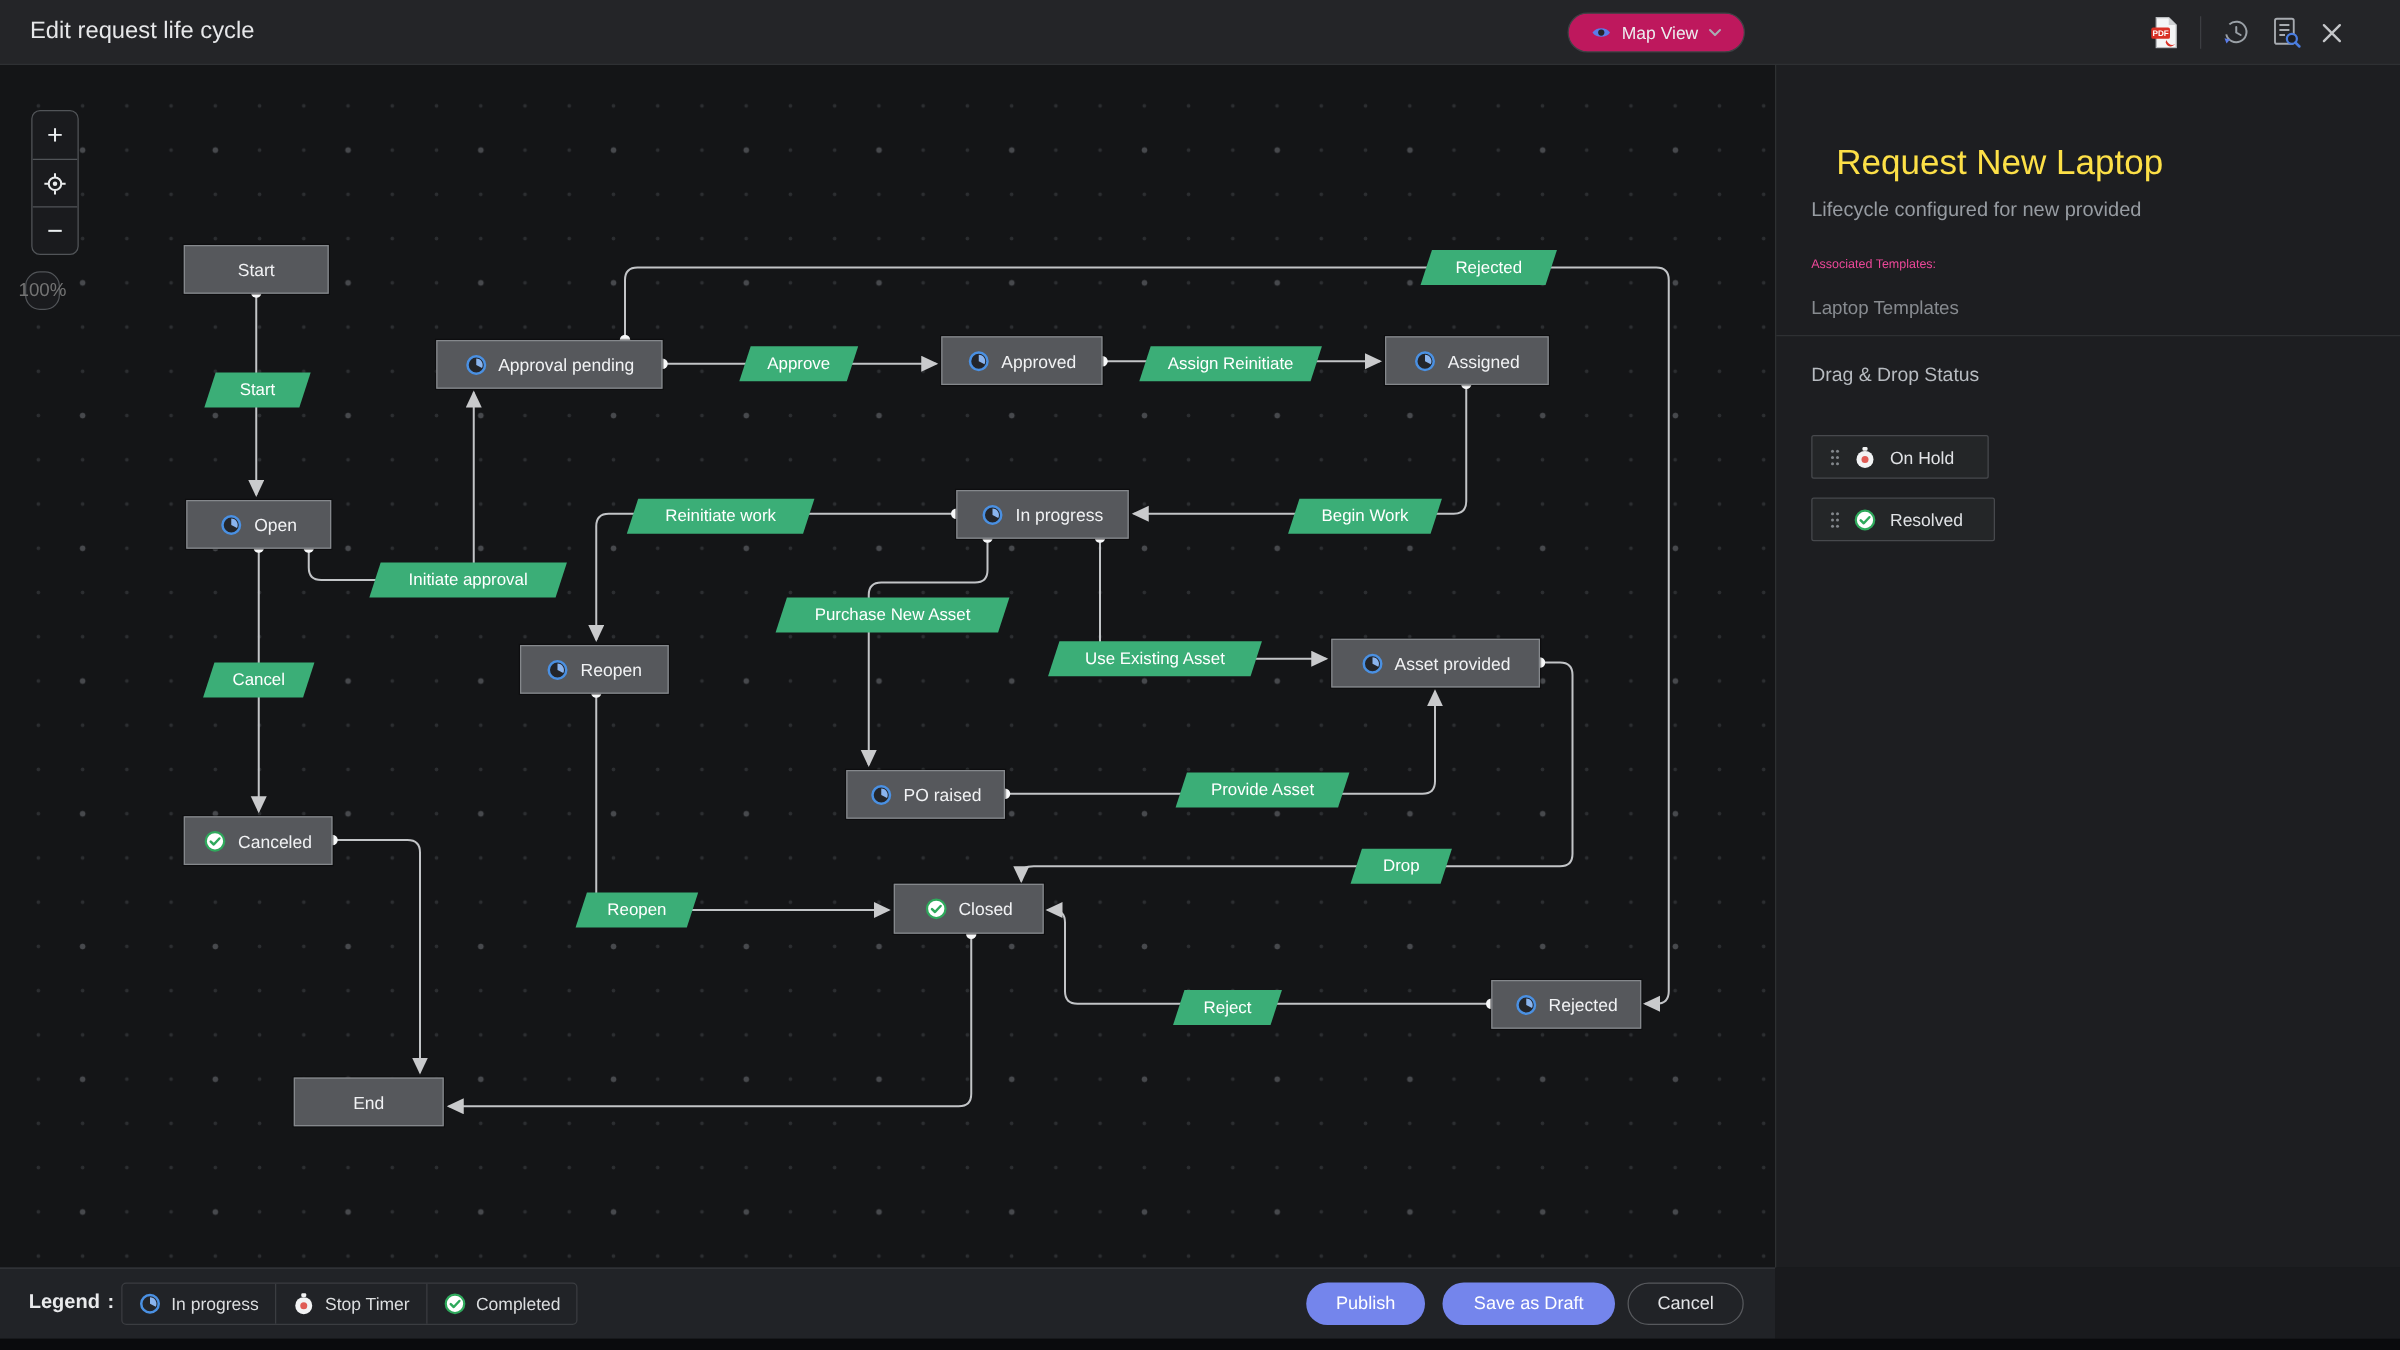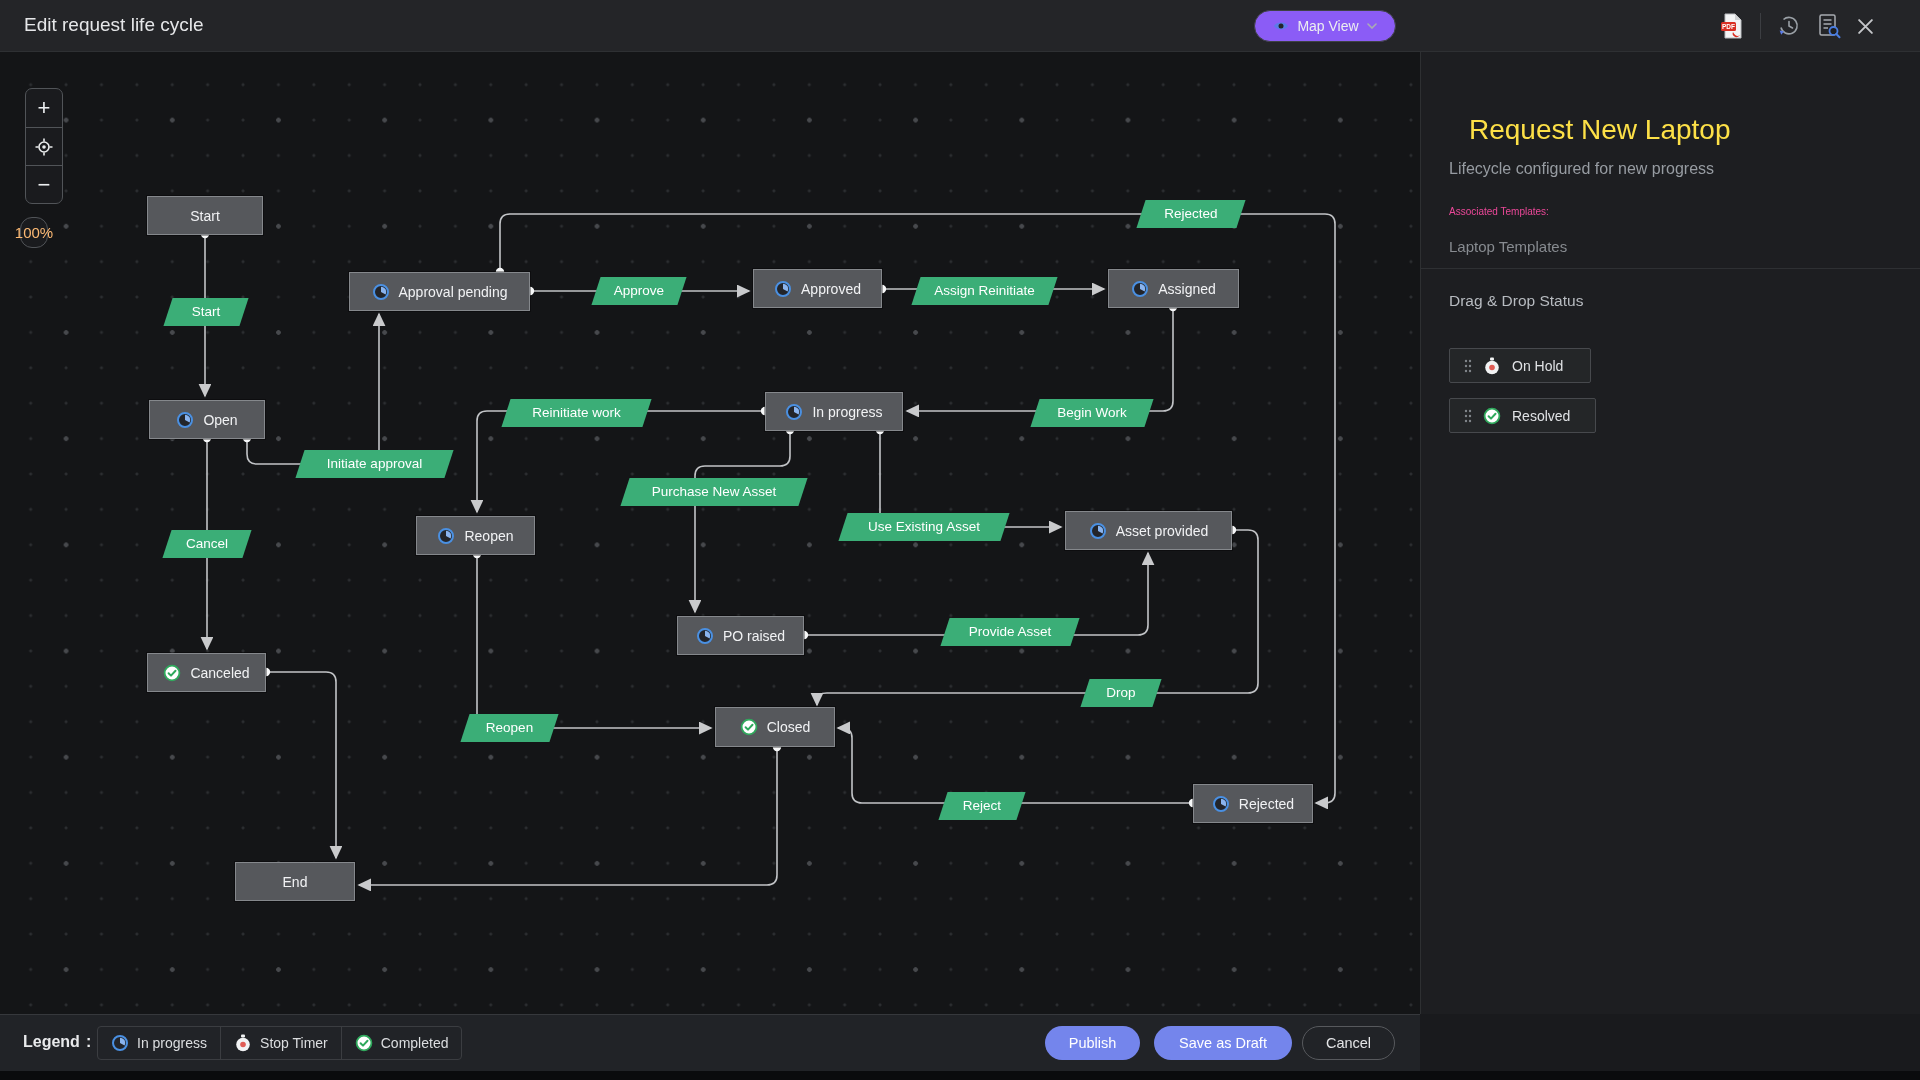--- a/index.html
+++ b/index.html
@@ -4,21 +4,21 @@
 <style>
   * { margin:0; padding:0; box-sizing:border-box; }
   html,body { width:1920px; height:1080px; overflow:hidden; background:#131416;
               font-family:"Liberation Sans", sans-serif; color:#e8e9eb; }
 
   
   #topbar { position:absolute; left:0; top:0; width:1920px; height:52px;
             background:#242528; border-bottom:1px solid #2e3033; z-index:20;padding-left:20px; }
   #page-title { position:absolute; left:24px; top:14px; font-size:19px; font-weight:500; color:#e6e7e9; }
   #mapview { position:absolute; left:1254px; top:10px; height:32px; width:142px; border-radius:16px;
-             background:#8b5cf6; border:1px solid #3f4145; display:flex; align-items:center;
+             background:#be185d; border:1px solid #3f4145; display:flex; align-items:center;
              justify-content:center; gap:8px; cursor:pointer; }
   #mapview .lbl { font-size:14px; color:#eceef0; }
   .topicons { position:absolute; top:13px; display:flex; align-items:center; gap:16px; }
   .topicons .sep { width:1px; height:26px; background:#3c3e42; }
   .iconbtn { display:flex; align-items:center; justify-content:center; cursor:pointer; background:none; border:none; }
 
   
   #canvas { position:absolute; left:0; top:52px; width:1420px; height:962px;
             background-color:#141517;
             background-image:
@@ -40,21 +40,21 @@
                 font-size:13.5px; font-weight:500; color:#ffffff; }
 
   
   #zoomctl { position:absolute; left:25px; top:36px; width:38px; background:#1a1b1e;
              border:1px solid #515458; border-radius:7px; z-index:5; overflow:hidden; }
   #zoomctl .zbtn { width:100%; height:38px; display:flex; align-items:center; justify-content:center;
                    color:#eceff1; font-size:22px; font-weight:400; cursor:pointer; background:none; border:none; }
   #zoomctl .zbtn + .zbtn { border-top:1px solid #515458; }
   #zoomlevel { position:absolute; left:20px; top:165px; width:28px; height:31px; background:#1a1b1e;
                border:1px solid #515458; border-radius:12px; display:flex; align-items:center;
-               justify-content:center; font-size:15px; color:#fdba74; z-index:5; cursor:pointer; }
+               justify-content:center; font-size:15px; color:#737373; z-index:5; cursor:pointer; }
 
   
   #panel { position:absolute; left:1420px; top:52px; width:500px; height:962px;
            background:#1d1e21; border-left:1px solid #2e3032; z-index:10; }
   #panel-tabs { position:absolute; left:0; top:0; width:100%; height:48px; border-bottom:1px solid #2f3135; }
   #tab-details { position:absolute; left:28px; top:0; height:48px; line-height:46px;
                  font-size:16px; color:#6d87ea; cursor:pointer; }
   #tab-underline { position:absolute; left:26px; bottom:0; width:61px; height:3px;
                    background:#5b79e8; border-radius:2px; }
   #lc-title { position:absolute; left:28px; top:62px; font-size:28px; font-weight:400; color:#fde047;margin-left:20px; }
@@ -359,21 +359,21 @@
           <use href="#i-target"></use>
         </svg>
     </button>
     <button class="zbtn">−</button>
   </div>
   <div id="zoomlevel">100%</div>
 </div>
 
 <div id="panel">
   <div id="lc-title">Request New Laptop</div>
-  <div id="lc-subtitle">Lifecycle configured for new progress</div>
+  <div id="lc-subtitle">Lifecycle configured for new provided</div>
   <div id="assoc-label">Associated Templates:</div>
   <div id="select-templates">Laptop Templates</div>
   <div id="panel-div1"></div>
   <div id="dragdrop-label">Drag &amp; Drop Status</div>
 
   <div class="chip" id="chip-onhold">
     <svg width="8" height="14">
         <use href="#i-handle"></use>
       </svg>
     <svg width="18" height="18">

